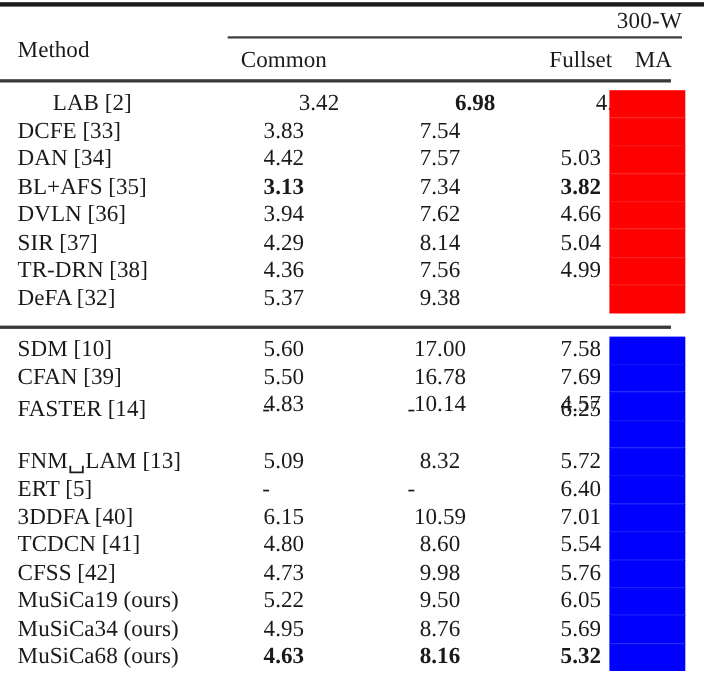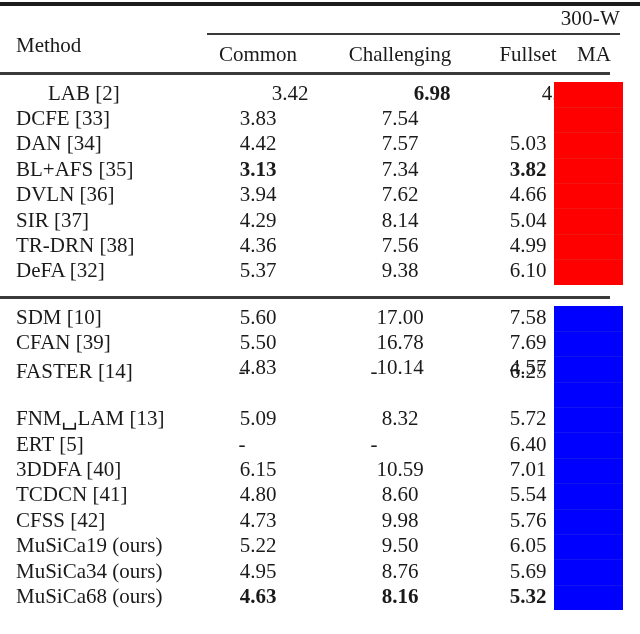--- a/index.html
+++ b/index.html
@@ -132,21 +132,20 @@
   <div class="rule rule-top"></div>
   <div class="rule rule-sub300"></div>
   <div class="rule rule-header"></div>
   <div class="rule rule-midsection"></div>
 
   <div class="group-head">300-W</div>
 
   <div class="col-method-head">Method</div>
 
   <div class="subhead common">Common</div>
-  <div class="subhead challenging">Challenging</div>
   <div class="subhead fullset">Fullset</div>
   <div class="subhead ma">MA</div>
 
   <div id="rows-layer">
       <div class="row" style="top: 80.5px; margin-left: 32px;">
         <div class="cell method">LAB [2]</div>
         <div class="cell common">3.42</div>
         <div class="cell challenging bold">6.98</div>
         <div class="cell fullset">4.12</div>
       </div>
@@ -182,21 +181,20 @@
       <div class="row" style="top: 232.9px;">
         <div class="cell method">TR-DRN [38]</div>
         <div class="cell common">4.36</div>
         <div class="cell challenging">7.56</div>
         <div class="cell fullset">4.99</div>
       </div>
       <div class="row" style="top: 258.3px;">
         <div class="cell method">DeFA [32]</div>
         <div class="cell common">5.37</div>
         <div class="cell challenging">9.38</div>
-        <div class="cell fullset">6.10</div>
       </div>
       <div class="row" style="top: 304.5px;">
         <div class="cell method">SDM [10]</div>
         <div class="cell common">5.60</div>
         <div class="cell challenging">17.00</div>
         <div class="cell fullset">7.58</div>
       </div>
       <div class="row" style="top: 329.9px;">
         <div class="cell method">CFAN [39]</div>
         <div class="cell common">5.50</div>

